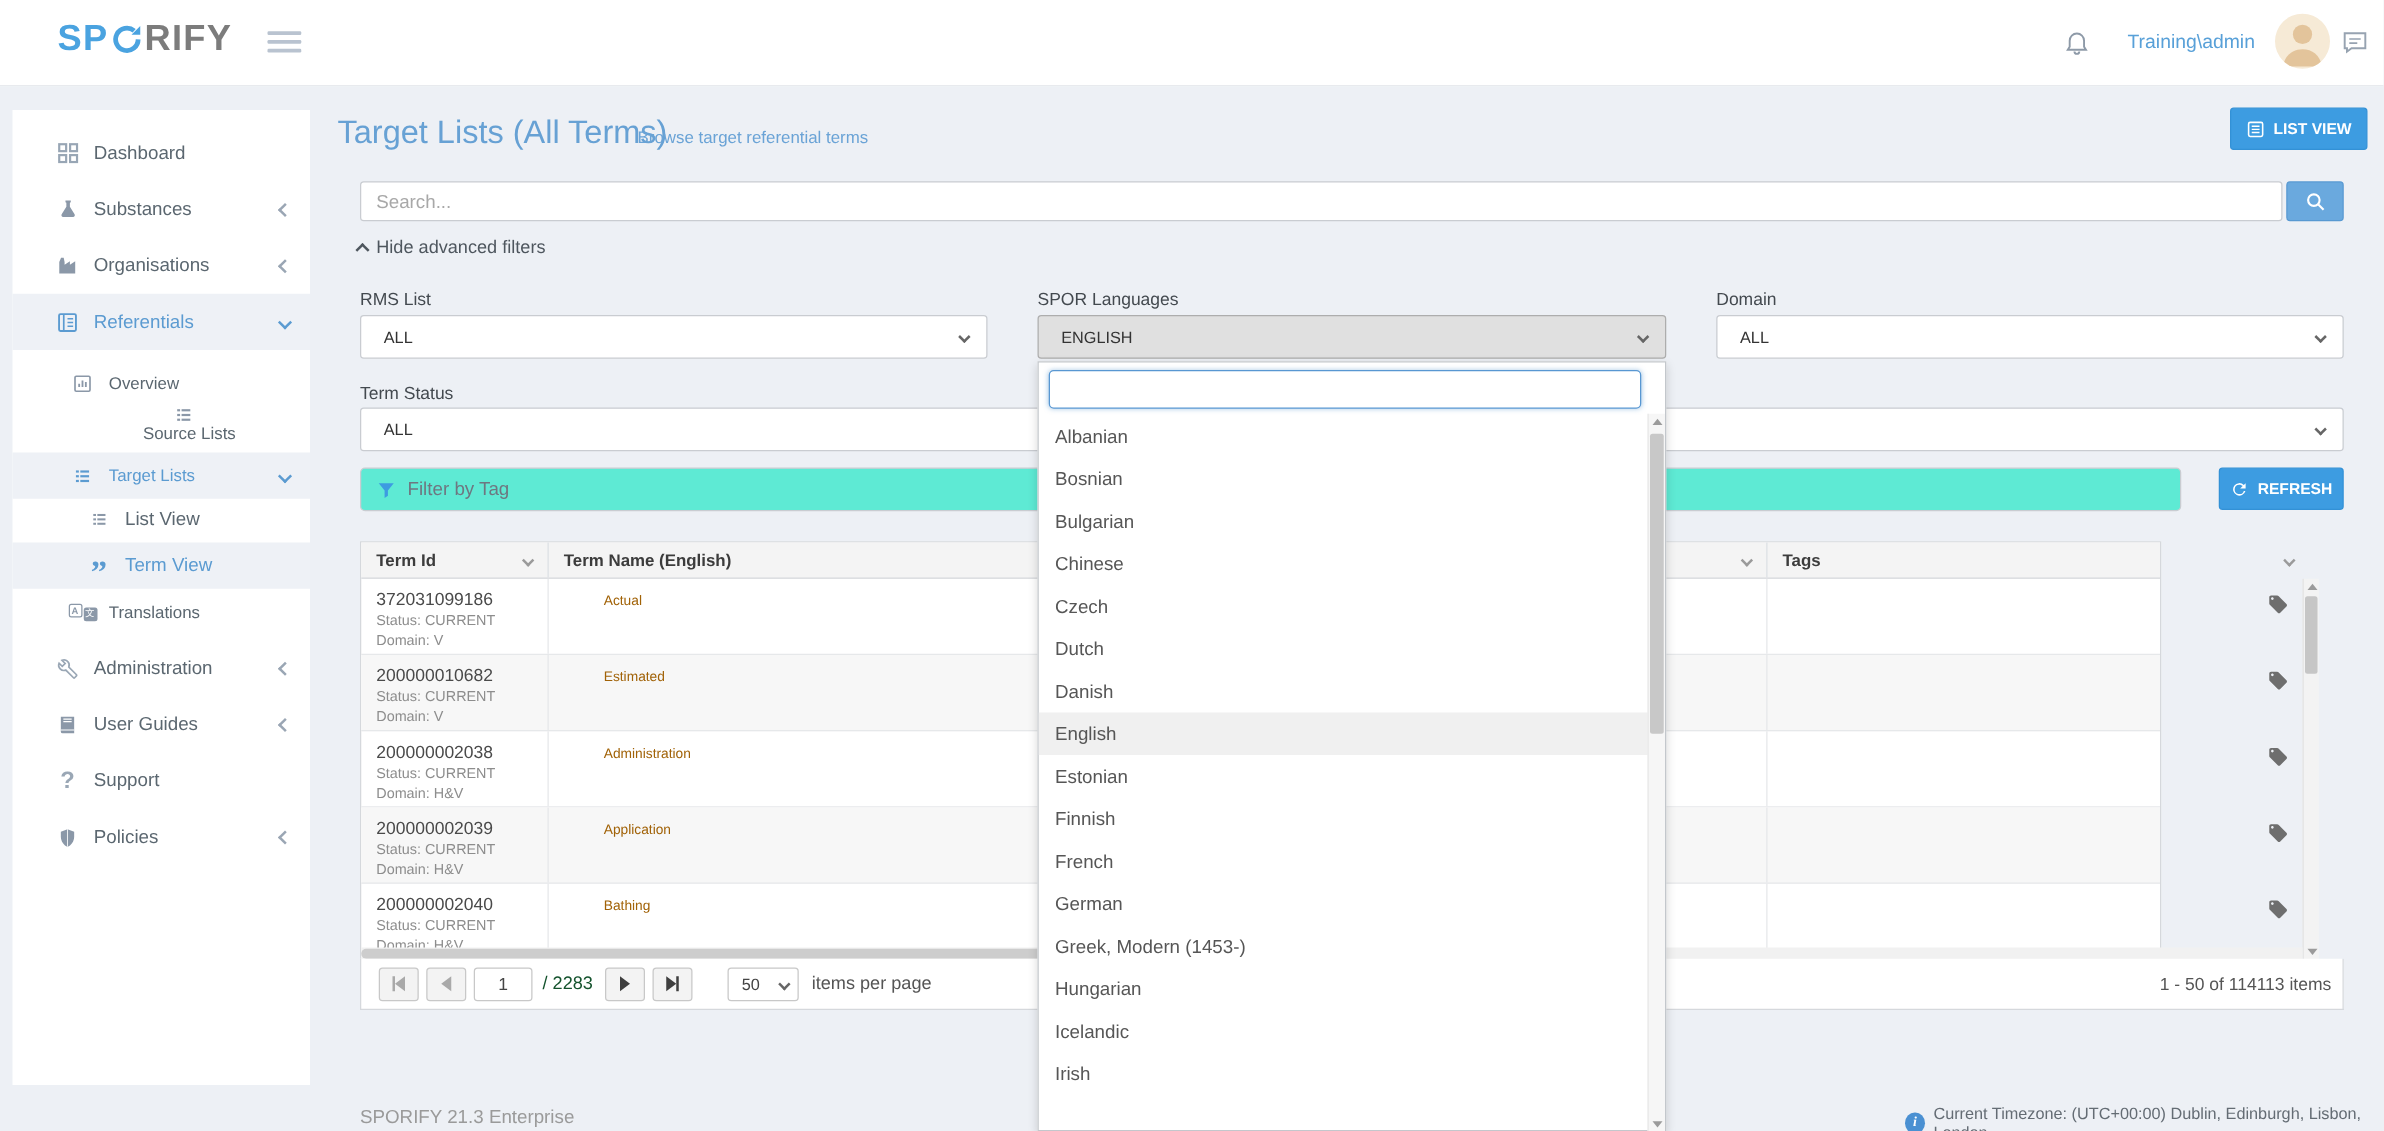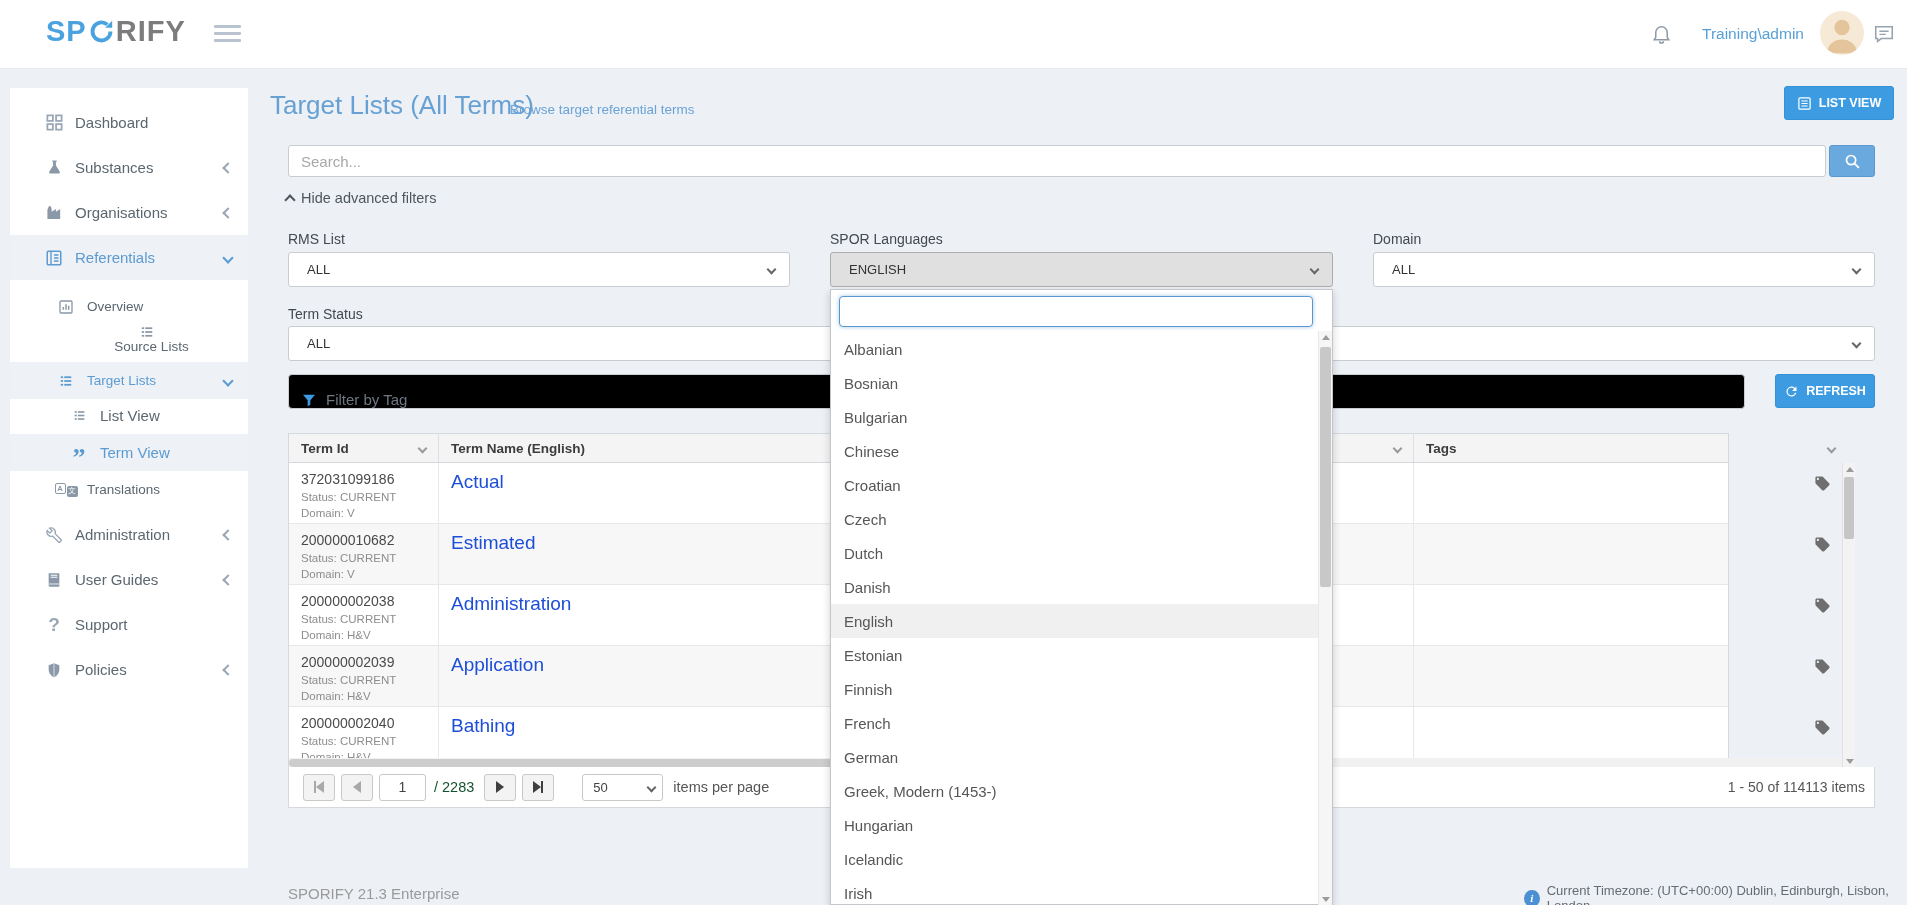--- a/index.html
+++ b/index.html
@@ -48,53 +48,53 @@
   .btn-blue { background:#3d9ce1; color:#fff; border:1px solid #3391d6; border-radius:3px; font-weight:bold; font-size:12.5px; display:flex; align-items:center; justify-content:center; gap:7px; cursor:pointer; }
   .listview-btn { position:absolute; left:1784px; top:86px; width:110px; height:34px; }
   .search-input { position:absolute; left:288px; top:145px; width:1538px; height:32px; border:1px solid #c9ccd1; border-radius:3px; padding:0 12px; font-size:15px; color:#555; background:#fff; font-family:"Liberation Sans",sans-serif;}
   .search-input::placeholder { color:#a8a8a8; }
   .search-btn { position:absolute; left:1829px; top:145px; width:46px; height:32px; background:#6aa9de; border:1px solid #5899d2; border-radius:3px; display:flex; align-items:center; justify-content:center; cursor:pointer; }
   .hidefilters { position:absolute; left:286px; top:190px; font-size:14.5px; color:#4e565e; cursor:pointer; display:flex; gap:7px; align-items:center; }
   .flabel { position:absolute; font-size:14px; color:#43494f; }
   .fselect { position:absolute; height:35px; background:#fff; border:1px solid #c9ccd1; border-radius:3px; font-size:13px; color:#333; display:flex; align-items:center; padding:0 18px; cursor:pointer; }
   .fselect .chev { position:absolute; right:14px; }
   .fselect.pressed { background:#e0e0e0; border-color:#adadad; }
-  .tagfilter { position:absolute; left:288px; top:374px; width:1457px; height:35px; background:#000000; border:1px solid #c9ccd1; border-radius:4px; display:flex; align-items:flex-end; padding:0 12px; gap:9px; font-size:15px; color:#6e7781; cursor:text; }
+  .tagfilter { position:absolute; left:288px; top:374px; width:1457px; height:35px; background:#5eead4; border:1px solid #c9ccd1; border-radius:4px; display:flex; align-items:center; padding:0 12px; gap:9px; font-size:15px; color:#6e7781; cursor:text; }
   .refresh-btn { position:absolute; left:1775px; top:374px; width:100px; height:34px; }
   
   .grid { position:absolute; left:288px; top:433px; width:1441px; background:#fff; border:1px solid #d5d8dc; }
   .grid-head { display:grid; grid-template-columns:150px 468px 507px 449px 11px; height:29px; background:#f4f4f4; border-bottom:1px solid #d5d8dc; }
   .gh-cell { position:relative; font-size:13.5px; font-weight:bold; color:#3c3c3c; display:flex; align-items:center; padding-left:12px; border-right:1px solid #dcdfe3; cursor:pointer; }
   .gh-cell:last-child, .gh-cell.nob { border-right:none; }
   .gh-cell .chev { position:absolute; right:12px; }
   .grid-row { display:grid; grid-template-columns:150px 468px 507px 462px; height:61px; border-bottom:1px solid #e6e8ea; }
   .grid-row.stripe { background:#f7f7f7; }
   .gcell { padding:8px 0 0 12px; border-right:1px solid #e6e8ea; overflow:hidden; }
   .gcell:last-child { border-right:none; }
   .tid { font-size:14px; color:#4a4a4a; }
   .tmeta { font-size:11.5px; color:#8d8d8d; margin-top:4px; }
-  .tlink { font-size:19px; color:#1d4ed8; cursor:pointer; }
+  .tlink { font-size:11px; color:#a16207; cursor:pointer;margin-left:32px; }
   .tags-cell { display:flex; justify-content:flex-end; padding-right:45px; padding-top:12px; }
   
   .vscroll { position:absolute; left:1553px; top:29px; width:13px; height:305px; background:#f3f3f3; border-left:1px solid #e2e2e2;}
   .vscroll .arrow-up { position:absolute; top:4px; left:3px; width:0; height:0; border-left:4px solid transparent; border-right:4px solid transparent; border-bottom:5px solid #9b9b9b; }
   .vscroll .arrow-dn { position:absolute; bottom:4px; left:3px; width:0; height:0; border-left:4px solid transparent; border-right:4px solid transparent; border-top:5px solid #9b9b9b; }
   .vscroll .thumb { position:absolute; left:1px; width:10px; border-radius:2px; background:#c6c6c6; }
   .hscroll { position:absolute; left:0; top:324px; width:1553px; height:10px; background:#f1f1f1; }
   .hscroll .thumb { position:absolute; left:0; top:1px; height:8px; width:1015px; background:#cdcdcd; border-radius:4px; }
   
   .pager { position:absolute; left:288px; top:767px; width:1587px; height:41px; background:#fff; border:1px solid #d5d8dc; border-top:none; display:flex; align-items:center; padding-left:14px; }
   .pbtn { width:32px; height:27px; background:#f3f3f3; border:1px solid #c8c8c8; border-radius:3px; margin-right:6px; display:flex; align-items:center; justify-content:center; cursor:pointer; font-size:13px; }
   .pbtn .tri-l { width:0;height:0;border-top:6px solid transparent;border-bottom:6px solid transparent;border-right:8px solid #a9a9a9; }
   .pbtn .tri-r { width:0;height:0;border-top:6px solid transparent;border-bottom:6px solid transparent;border-left:8px solid #3f3f3f; }
   .pbtn .bar { width:2px; height:12px; background:#a9a9a9; }
   .pbtn .bar.dark { background:#3f3f3f; }
   .pageinput { width:47px; height:27px; border:1px solid #c8c8c8; border-radius:3px; text-align:center; font-size:14px; color:#444; margin-right:8px; font-family:"Liberation Sans",sans-serif; }
   .ptotal { font-size:14.5px; color:#14532d; margin-right:10px; }
-  .psizesel { position:relative; width:81px; height:27px; border:1px solid #c8c8c8; border-radius:3px; background:#fff; margin-left:22px; margin-right:10px; font-size:13px; color:#444; display:flex; align-items:center; padding-left:10px; cursor:pointer; }
+  .psizesel { position:relative; width:57px; height:27px; border:1px solid #c8c8c8; border-radius:3px; background:#fff; margin-left:22px; margin-right:10px; font-size:13px; color:#444; display:flex; align-items:center; padding-left:10px; cursor:pointer; }
   .psizesel .chev { position:absolute; right:7px; }
   .ppp { font-size:14.5px; color:#555; }
   .prange { position:absolute; right:9px; top:12px; font-size:14px; color:#555; }
   
   .foot-left { position:absolute; left:288px; top:885px; font-size:15px; color:#9a9a9a; }
   .foot-right { position:absolute; left:1524px; top:883px; display:flex; align-items:center; gap:7px; font-size:13px; color:#646c74; }
   .info-ic { width:17px; height:17px; border-radius:50%; background:#4a90d2; color:#fff; font-size:11px; font-weight:bold; display:flex; align-items:center; justify-content:center; font-family:"Liberation Serif",serif; font-style:italic; }
   
   .lang-pop { position:absolute; left:830px; top:289px; width:503px; height:616px; background:#fff; border:1px solid #c3c7cc; box-shadow:0 3px 8px rgba(0,0,0,.18); z-index:50; }
   .lang-search { position:absolute; left:8px; top:6px; width:474px; height:31px; border:1px solid #5897d2; border-radius:4px; box-shadow:0 0 4px rgba(88,151,210,.5); padding:0 8px; font-size:14px; font-family:"Liberation Sans",sans-serif; }
@@ -479,21 +479,20 @@
   <span>Current Timezone: (UTC+00:00) Dublin, Edinburgh, Lisbon, London</span>
 </div>
 
 <div class="lang-pop">
   <input class="lang-search" value="" style="">
   <div class="lang-list">
     <div class="lang-item">Albanian</div>
     <div class="lang-item">Bosnian</div>
     <div class="lang-item">Bulgarian</div>
     <div class="lang-item">Chinese</div>
-    <div class="lang-item">Croatian</div>
     <div class="lang-item">Czech</div>
     <div class="lang-item">Dutch</div>
     <div class="lang-item">Danish</div>
     <div class="lang-item sel">English</div>
     <div class="lang-item">Estonian</div>
     <div class="lang-item">Finnish</div>
     <div class="lang-item">French</div>
     <div class="lang-item">German</div>
     <div class="lang-item">Greek, Modern (1453-)</div>
     <div class="lang-item">Hungarian</div>

